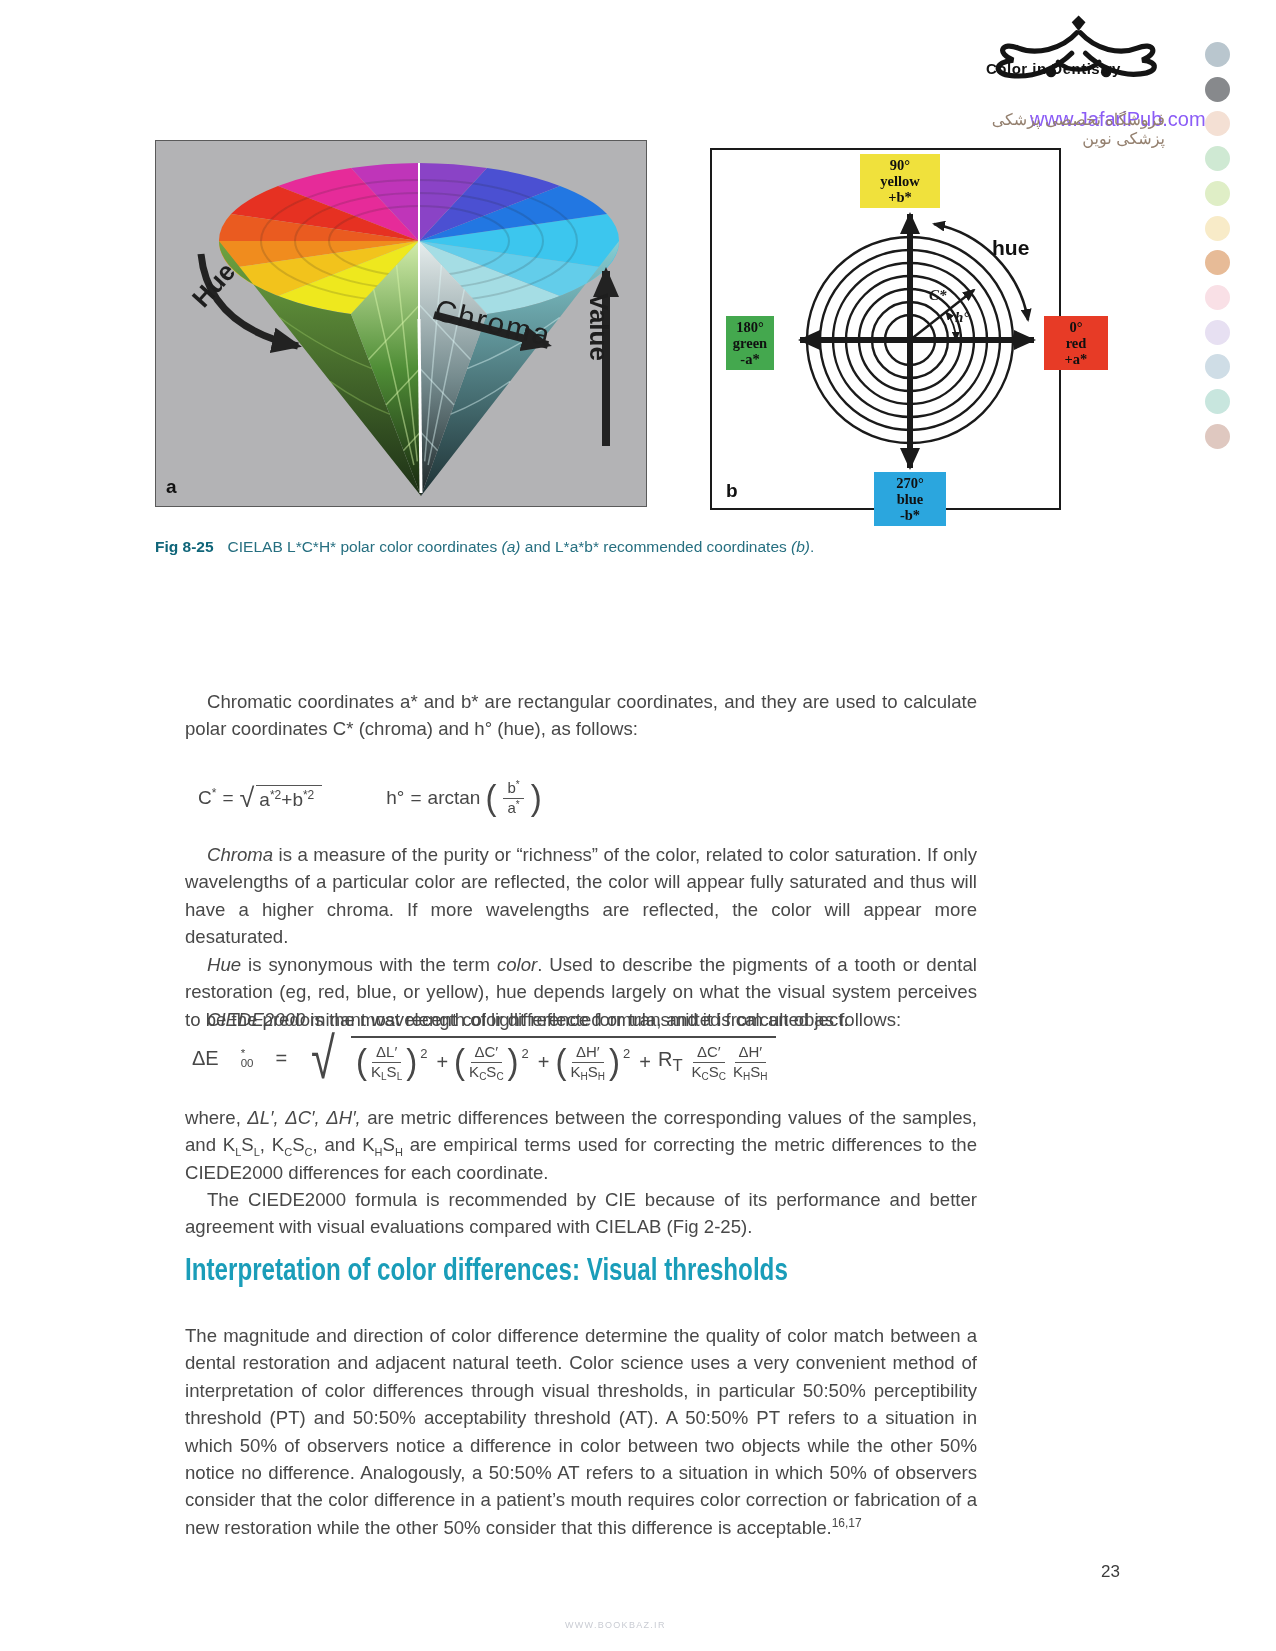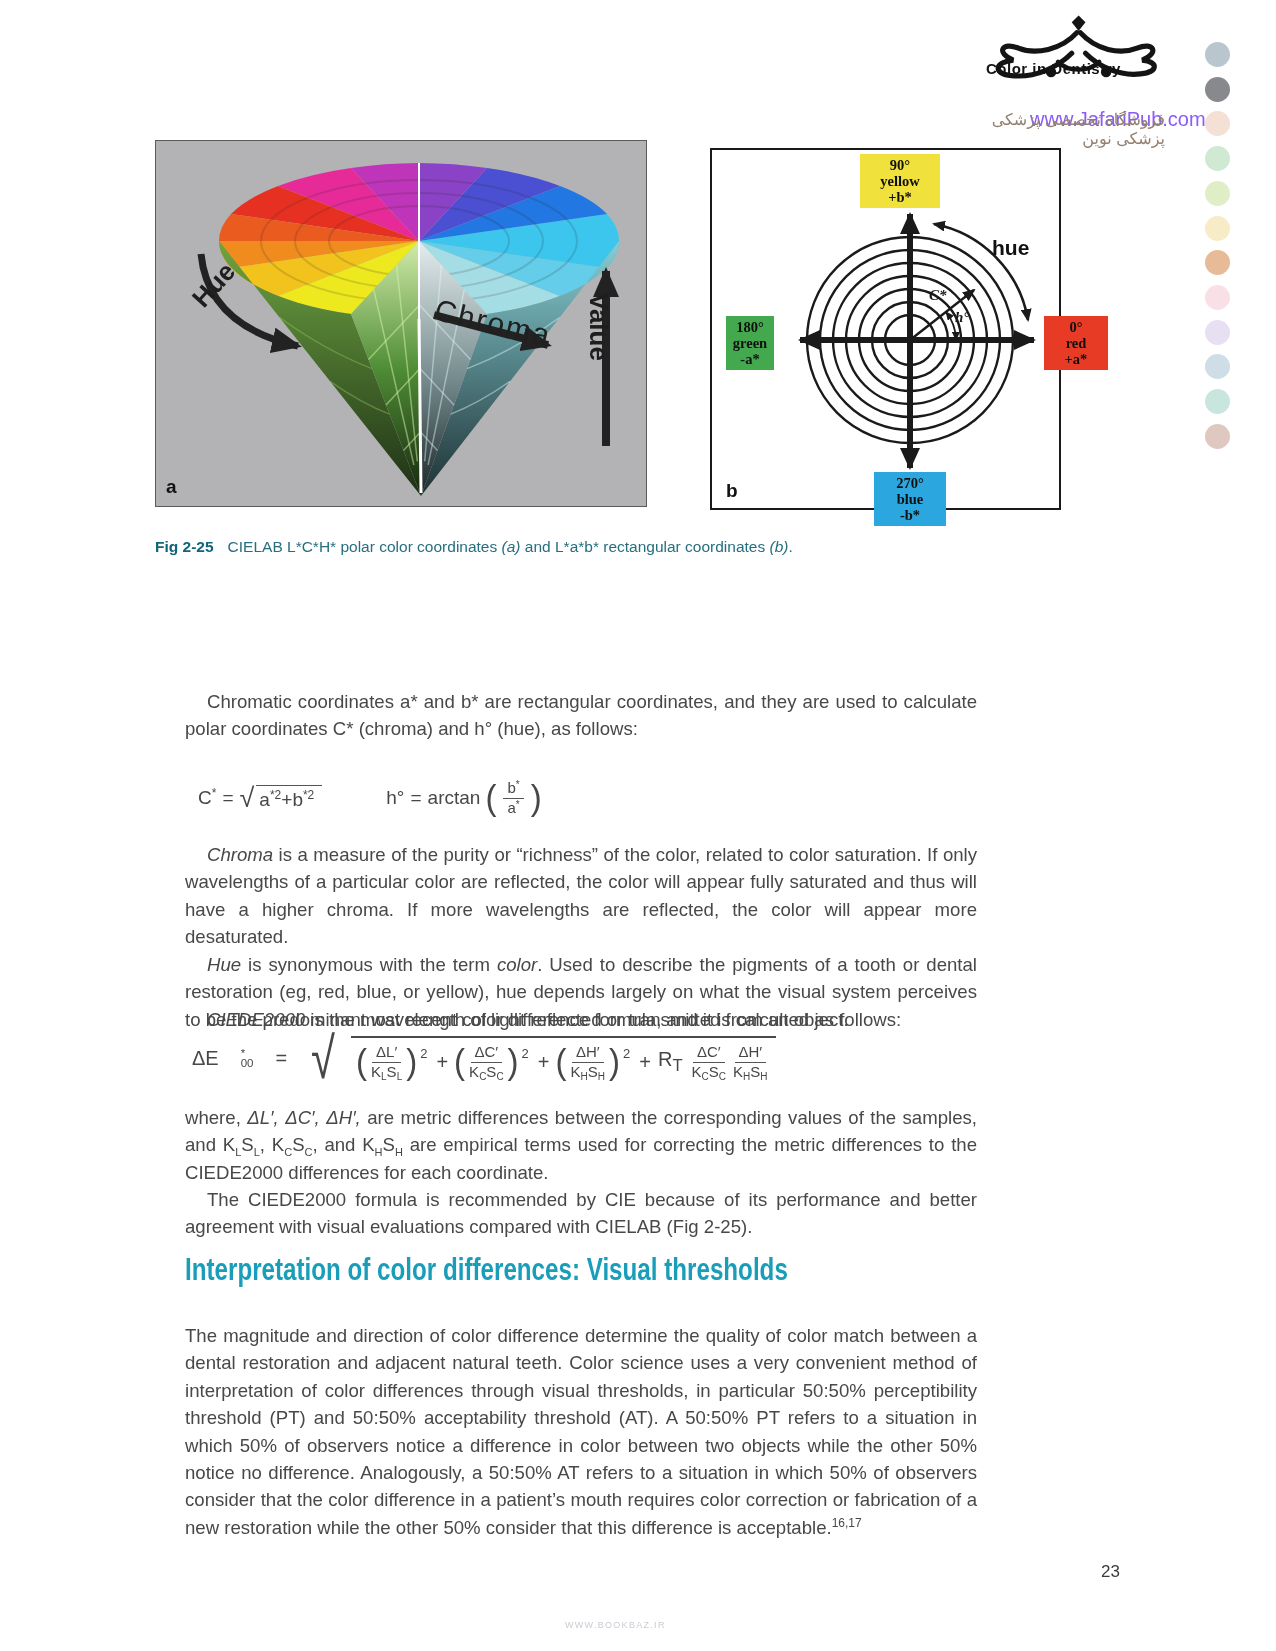--- a/index.html
+++ b/index.html
@@ -248,21 +248,21 @@
     <div class="box" style="left: 162px; top: 322px; width: 72px; height: 54px; background: rgb(43, 166, 222);">
       <span>270°</span>
       <span>blue</span>
       <span>-b*</span>
     </div>
     <div class="pb-hue">hue</div>
     <div class="panel-letter" style="left:14px;bottom:6px;">b</div>
   </div>
 
   <div class="caption">
-    <span class="tag">Fig 2-25</span><span>CIELAB L*C*H* polar color coordinates </span><span class="it">(a)</span><span> and L*a*b* rectangular coordinates </span><span class="it">(b)</span><span>.</span>
+    <span class="tag">Fig 8-25</span><span>CIELAB L*C*H* polar color coordinates </span><span class="it">(a)</span><span> and L*a*b* recommended coordinates </span><span class="it">(b)</span><span>.</span>
   </div>
 
   <div class="bodyblock indent" style="top:688px;">
     <span>Chromatic coordinates a* and b* are rectangular coordinates, and they are used to calculate polar coordinates C* (chroma) and h° (hue), as follows:</span>
   </div>
 
   <div class="formula f1" style="left:198px;">
     <span><span>C</span><sup>*</sup></span>
     <span>=</span>
     <span class="radsign1">√</span>

